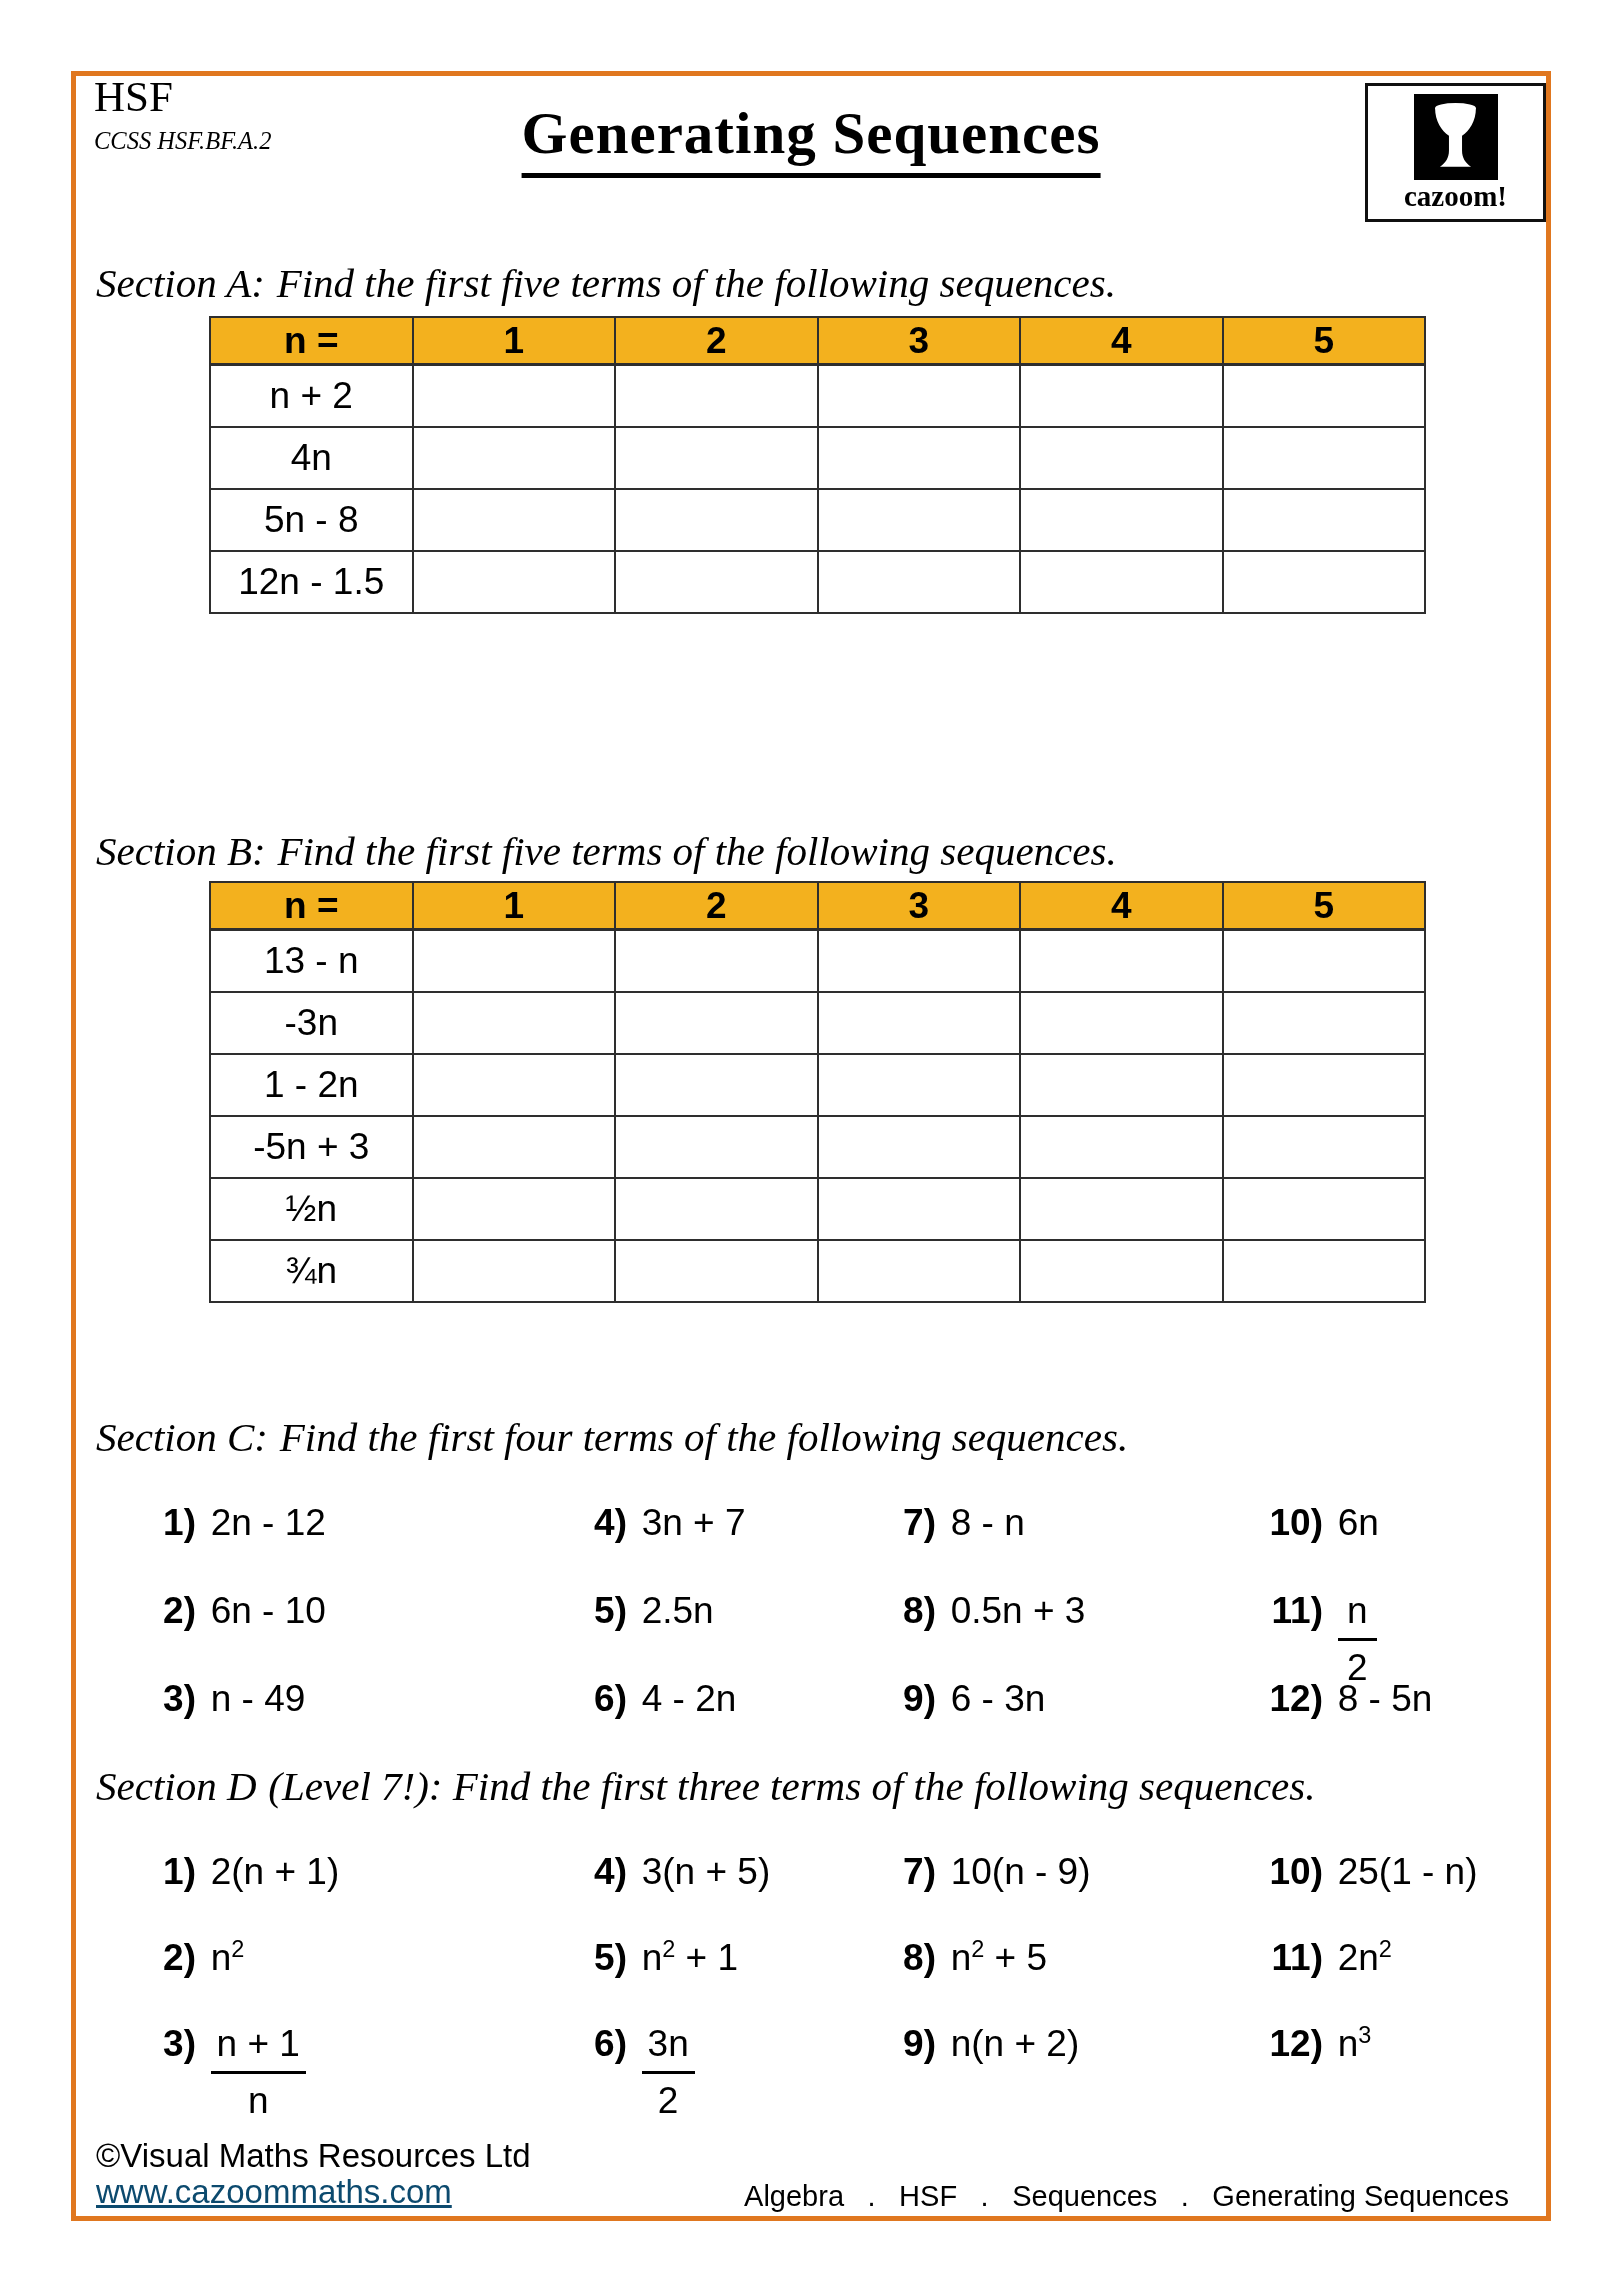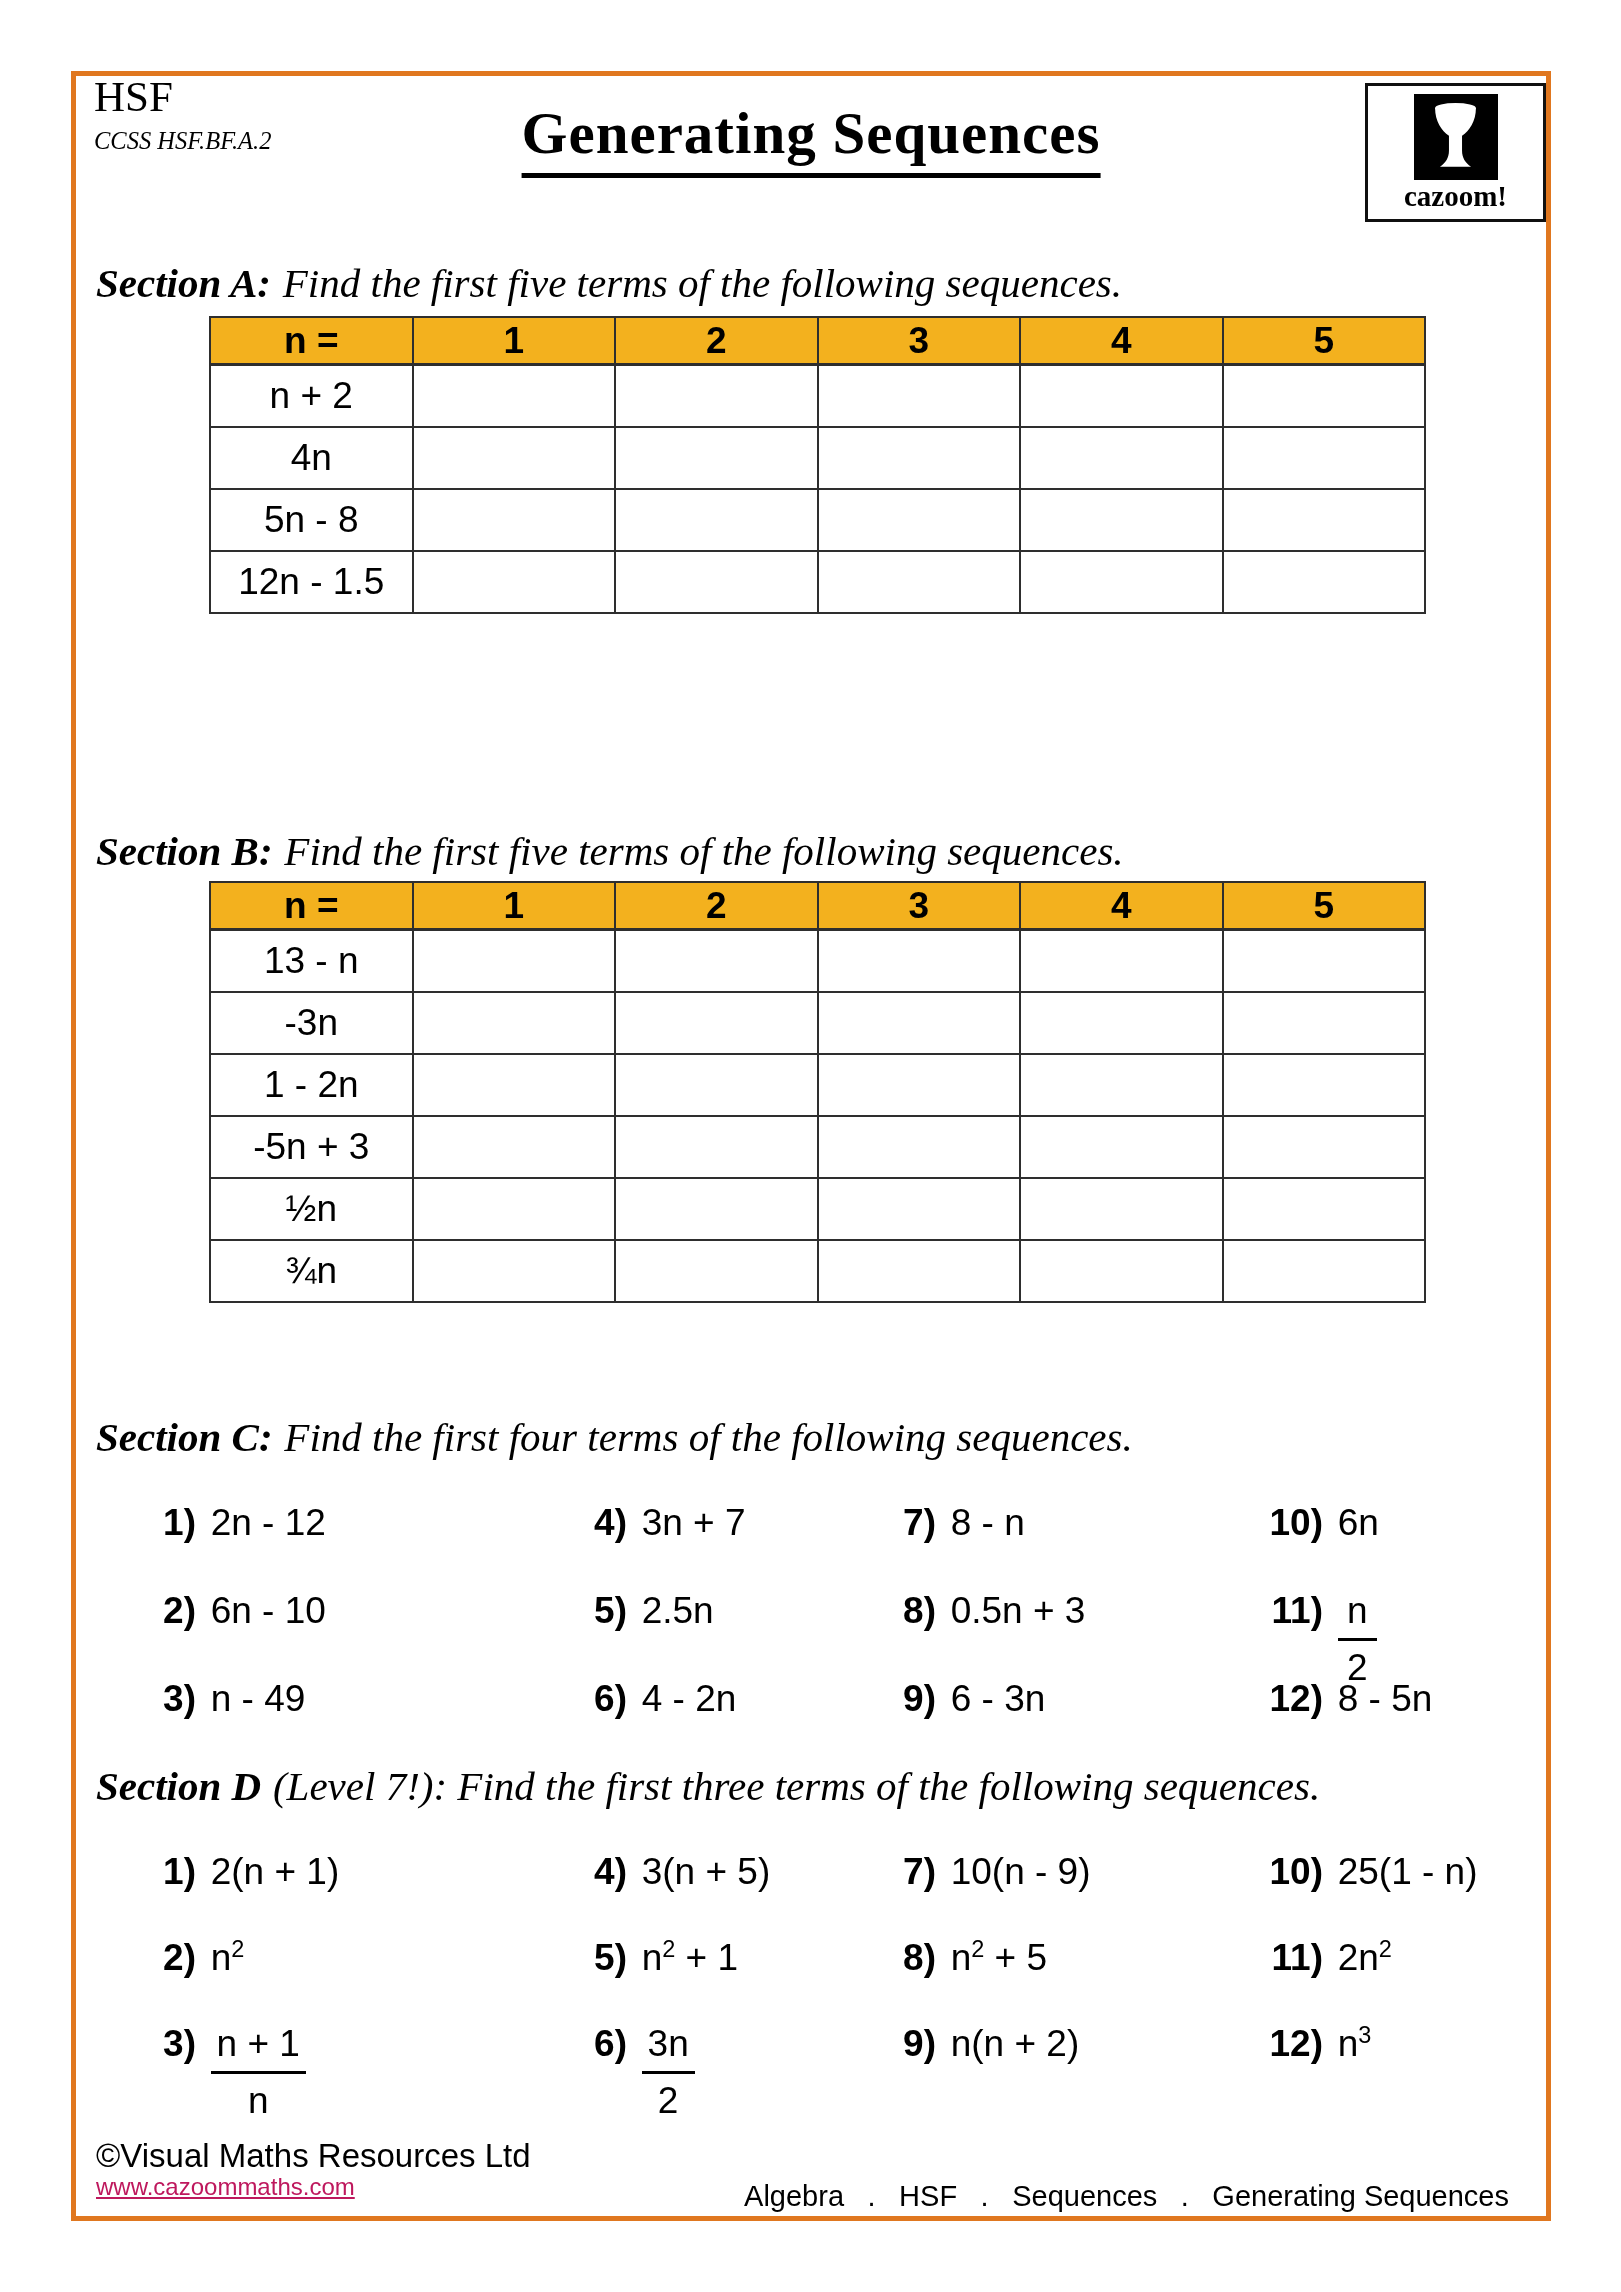--- a/index.html
+++ b/index.html
@@ -15,21 +15,21 @@
   .title{position:absolute;left:811px;transform:translateX(-50%);top:104px;white-space:nowrap;
     font-family:"Liberation Serif",serif;font-weight:bold;font-size:59px;line-height:1;letter-spacing:1px;
     padding-bottom:9.8px;border-bottom:5.9px solid #000;}
   .logo-box{position:absolute;left:1365px;top:83px;width:181px;height:139px;border:3.9px solid #101010;
     box-sizing:border-box;background:#fff;}
   .logo-square{width:84px;height:86px;background:#000;margin:7.8px auto 0;display:flex;align-items:center;justify-content:center;}
   .logo-square svg{width:49px;height:71px;display:block;}
   .logo-text{text-align:center;font-family:"Liberation Serif",serif;font-weight:bold;font-size:29px;line-height:33px;}
   
   .sec-head{position:absolute;left:96px;font-family:"Liberation Serif",serif;font-style:italic;font-size:41px;white-space:nowrap;}
-  .sec-head .shl{font-weight:bold;margin-right:11.8px;}
+  .sec-head .shl{font-weight:normal;margin-right:11.8px;}
   #secA{top:259px}#secB{top:827px}#secC{top:1413px}#secD{top:1762px}
   
   .seq-table{position:absolute;left:209px;width:1217px;border-collapse:collapse;table-layout:fixed;
     border:2.9px solid #2e2e2e;}
   #tableA{top:316px}#tableB{top:881px}
   .seq-table th,.seq-table td{border:2px solid #2e2e2e;text-align:center;font-size:37px;padding:0;}
   .seq-table th{height:45px;background:#F3B11E;font-weight:bold;border-bottom:3.9px solid #2e2e2e;}
   .seq-table td{height:60px;}
   
   .prob-grid{position:absolute;left:103px;display:grid;grid-auto-flow:column;}
@@ -37,21 +37,21 @@
   #gridD{top:1851px;grid-template-rows:repeat(3,86px);grid-template-columns:431px 309px 387px 323px;}
   .prob{display:flex;align-items:flex-start;font-size:37px;line-height:1.15;}
   .plabel{width:93px;text-align:right;font-weight:bold;flex:none;margin-right:14.7px;}
   .pexpr{white-space:nowrap;}
   .pexpr sup{font-size:23.5px;vertical-align:super;line-height:0;}
   .frac{display:inline-block;text-align:center;vertical-align:top;}
   .frac-top{display:block;border-bottom:3.9px solid #000;padding:0 5.9px 5.9px;min-width:27.4px;}
   .frac-bot{display:block;padding-top:5.9px;}
   
   .copyright{position:absolute;left:96px;top:2137px;font-size:33px;}
-  .website{position:absolute;left:96px;top:2173px;font-size:24px;color:#be185d;text-decoration:underline;}
+  .website{position:absolute;left:96px;top:2173px;font-size:33px;color:#0c4a6e;text-decoration:underline;}
   .breadcrumb{position:absolute;right:112px;top:2180px;font-size:29px;display:flex;gap:23.5px;align-items:center;white-space:nowrap;}
 </style>
 </head>
 <body>
 
 <div class="frame"></div>
 
 <div class="hsf">HSF</div>
 <div class="ccss">CCSS HSF.BF.A.2</div>
 <div class="title">Generating Sequences</div>

